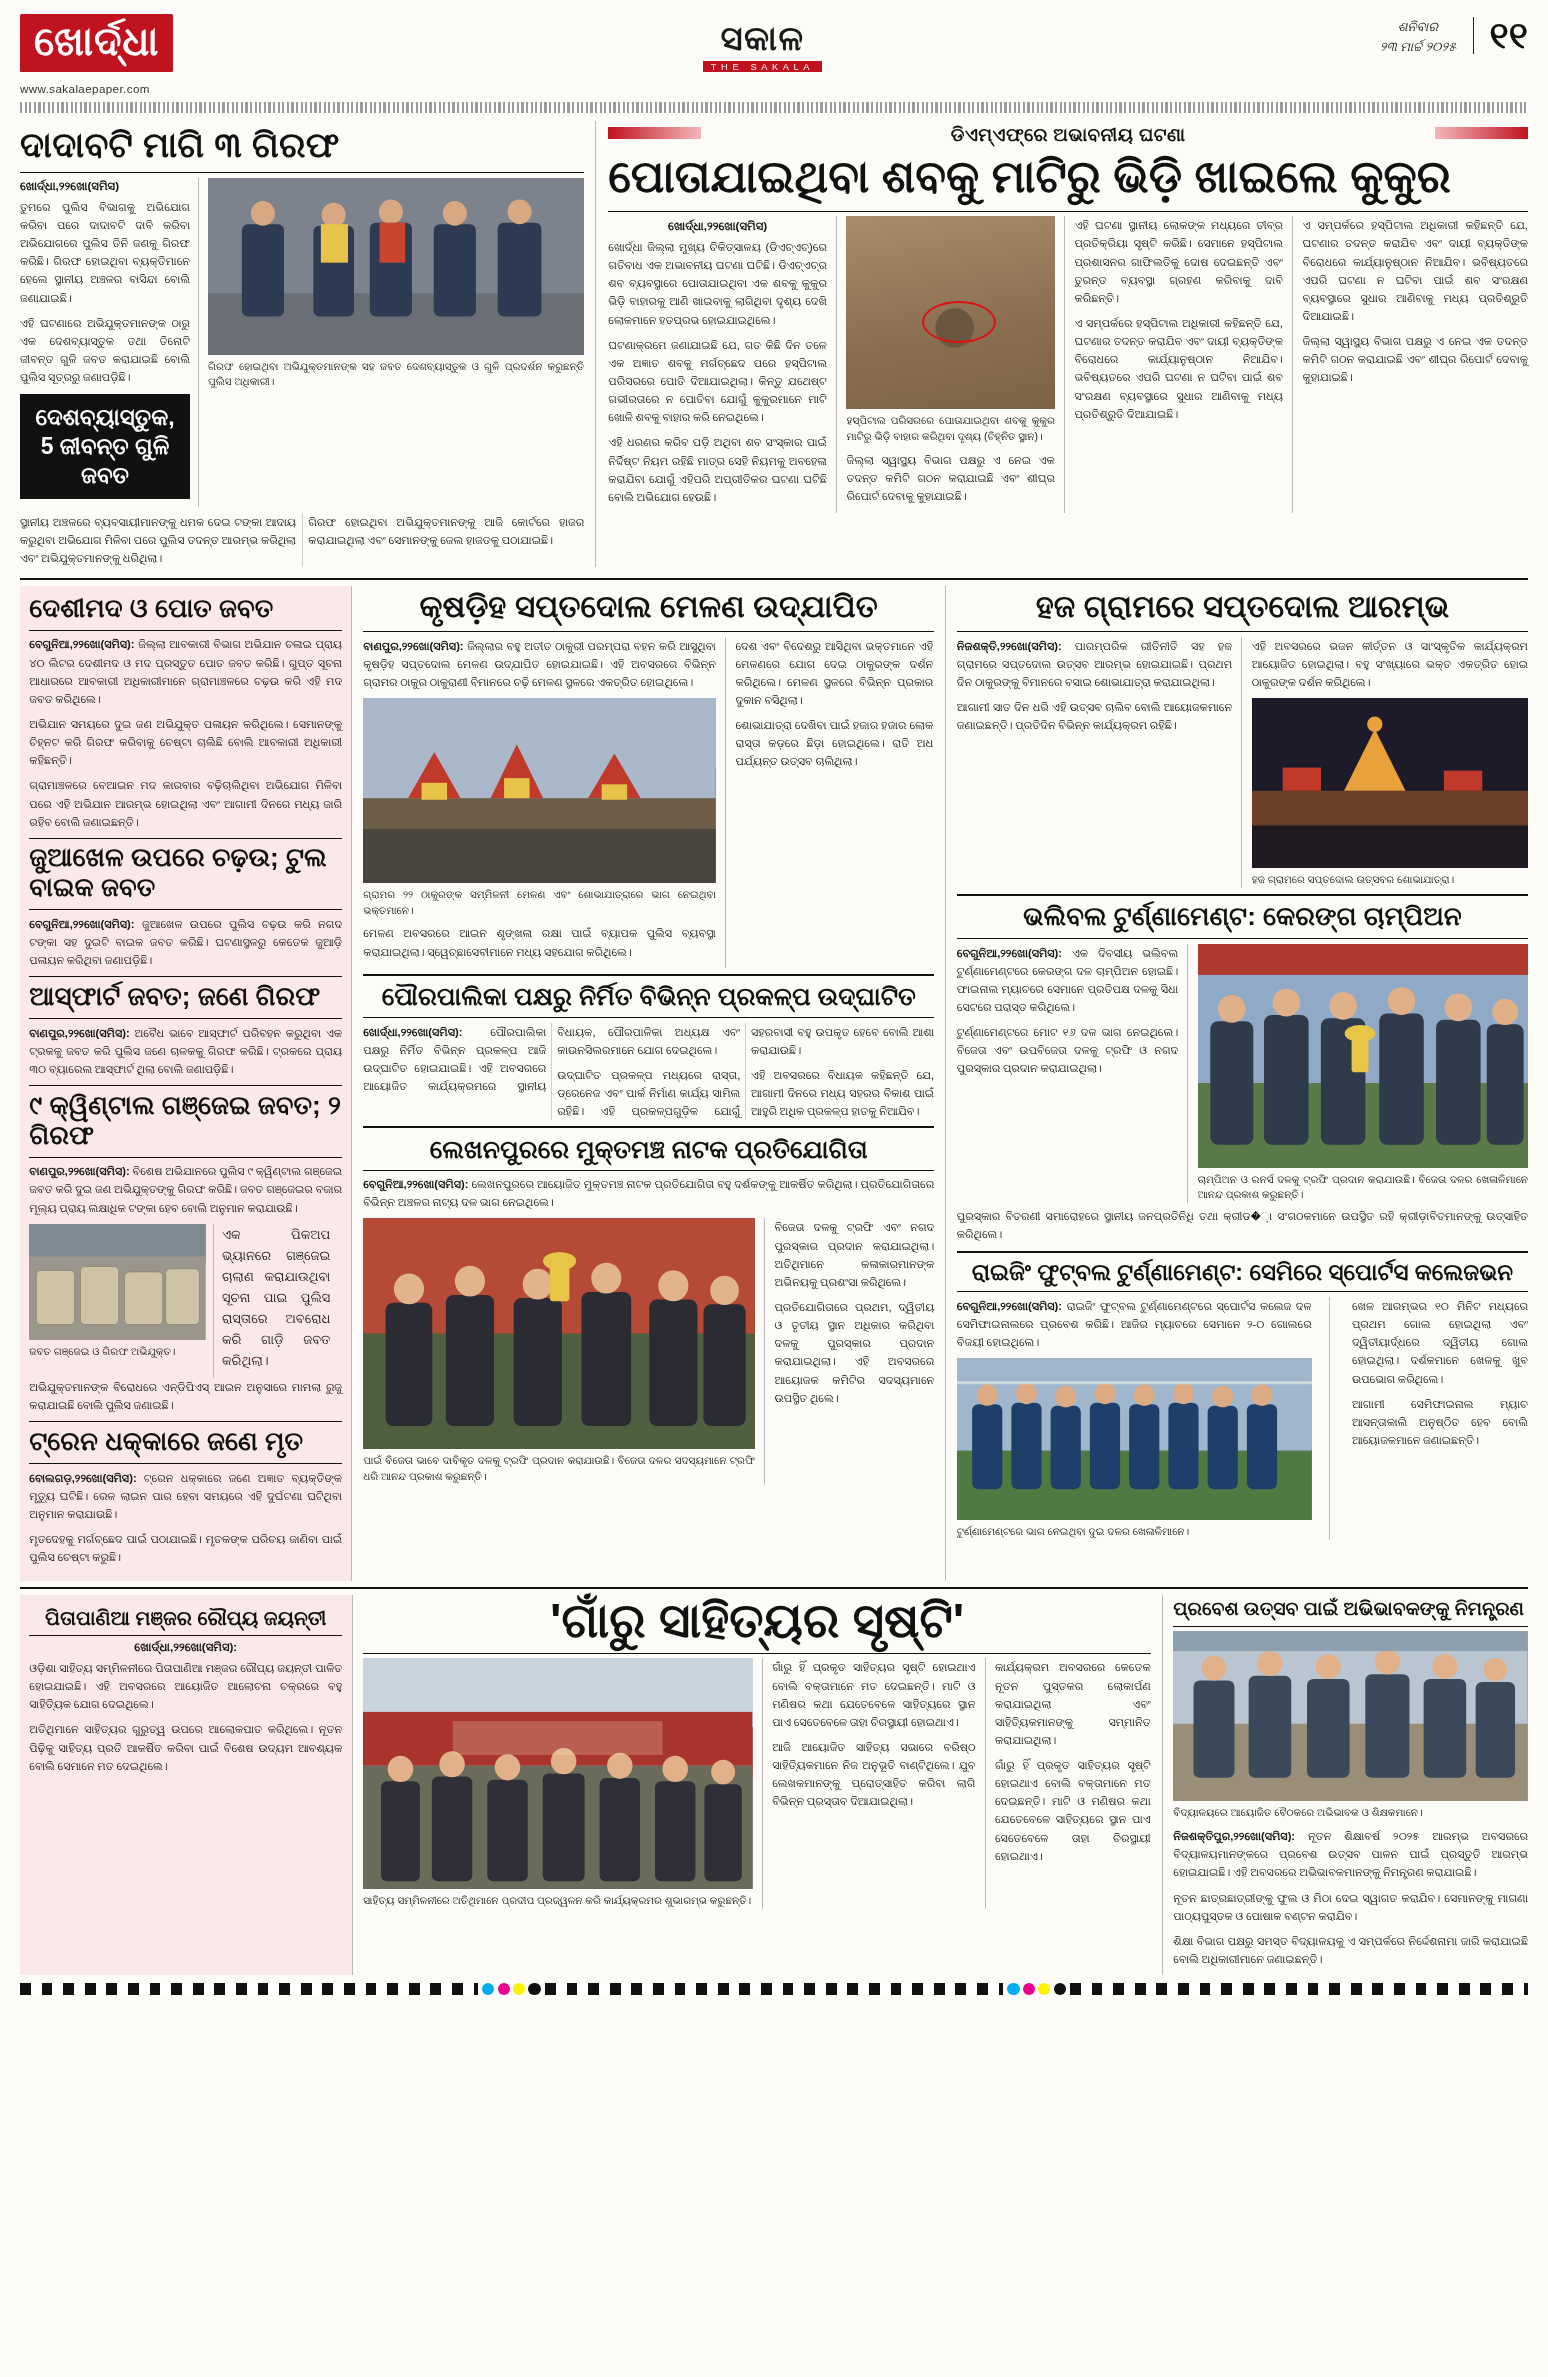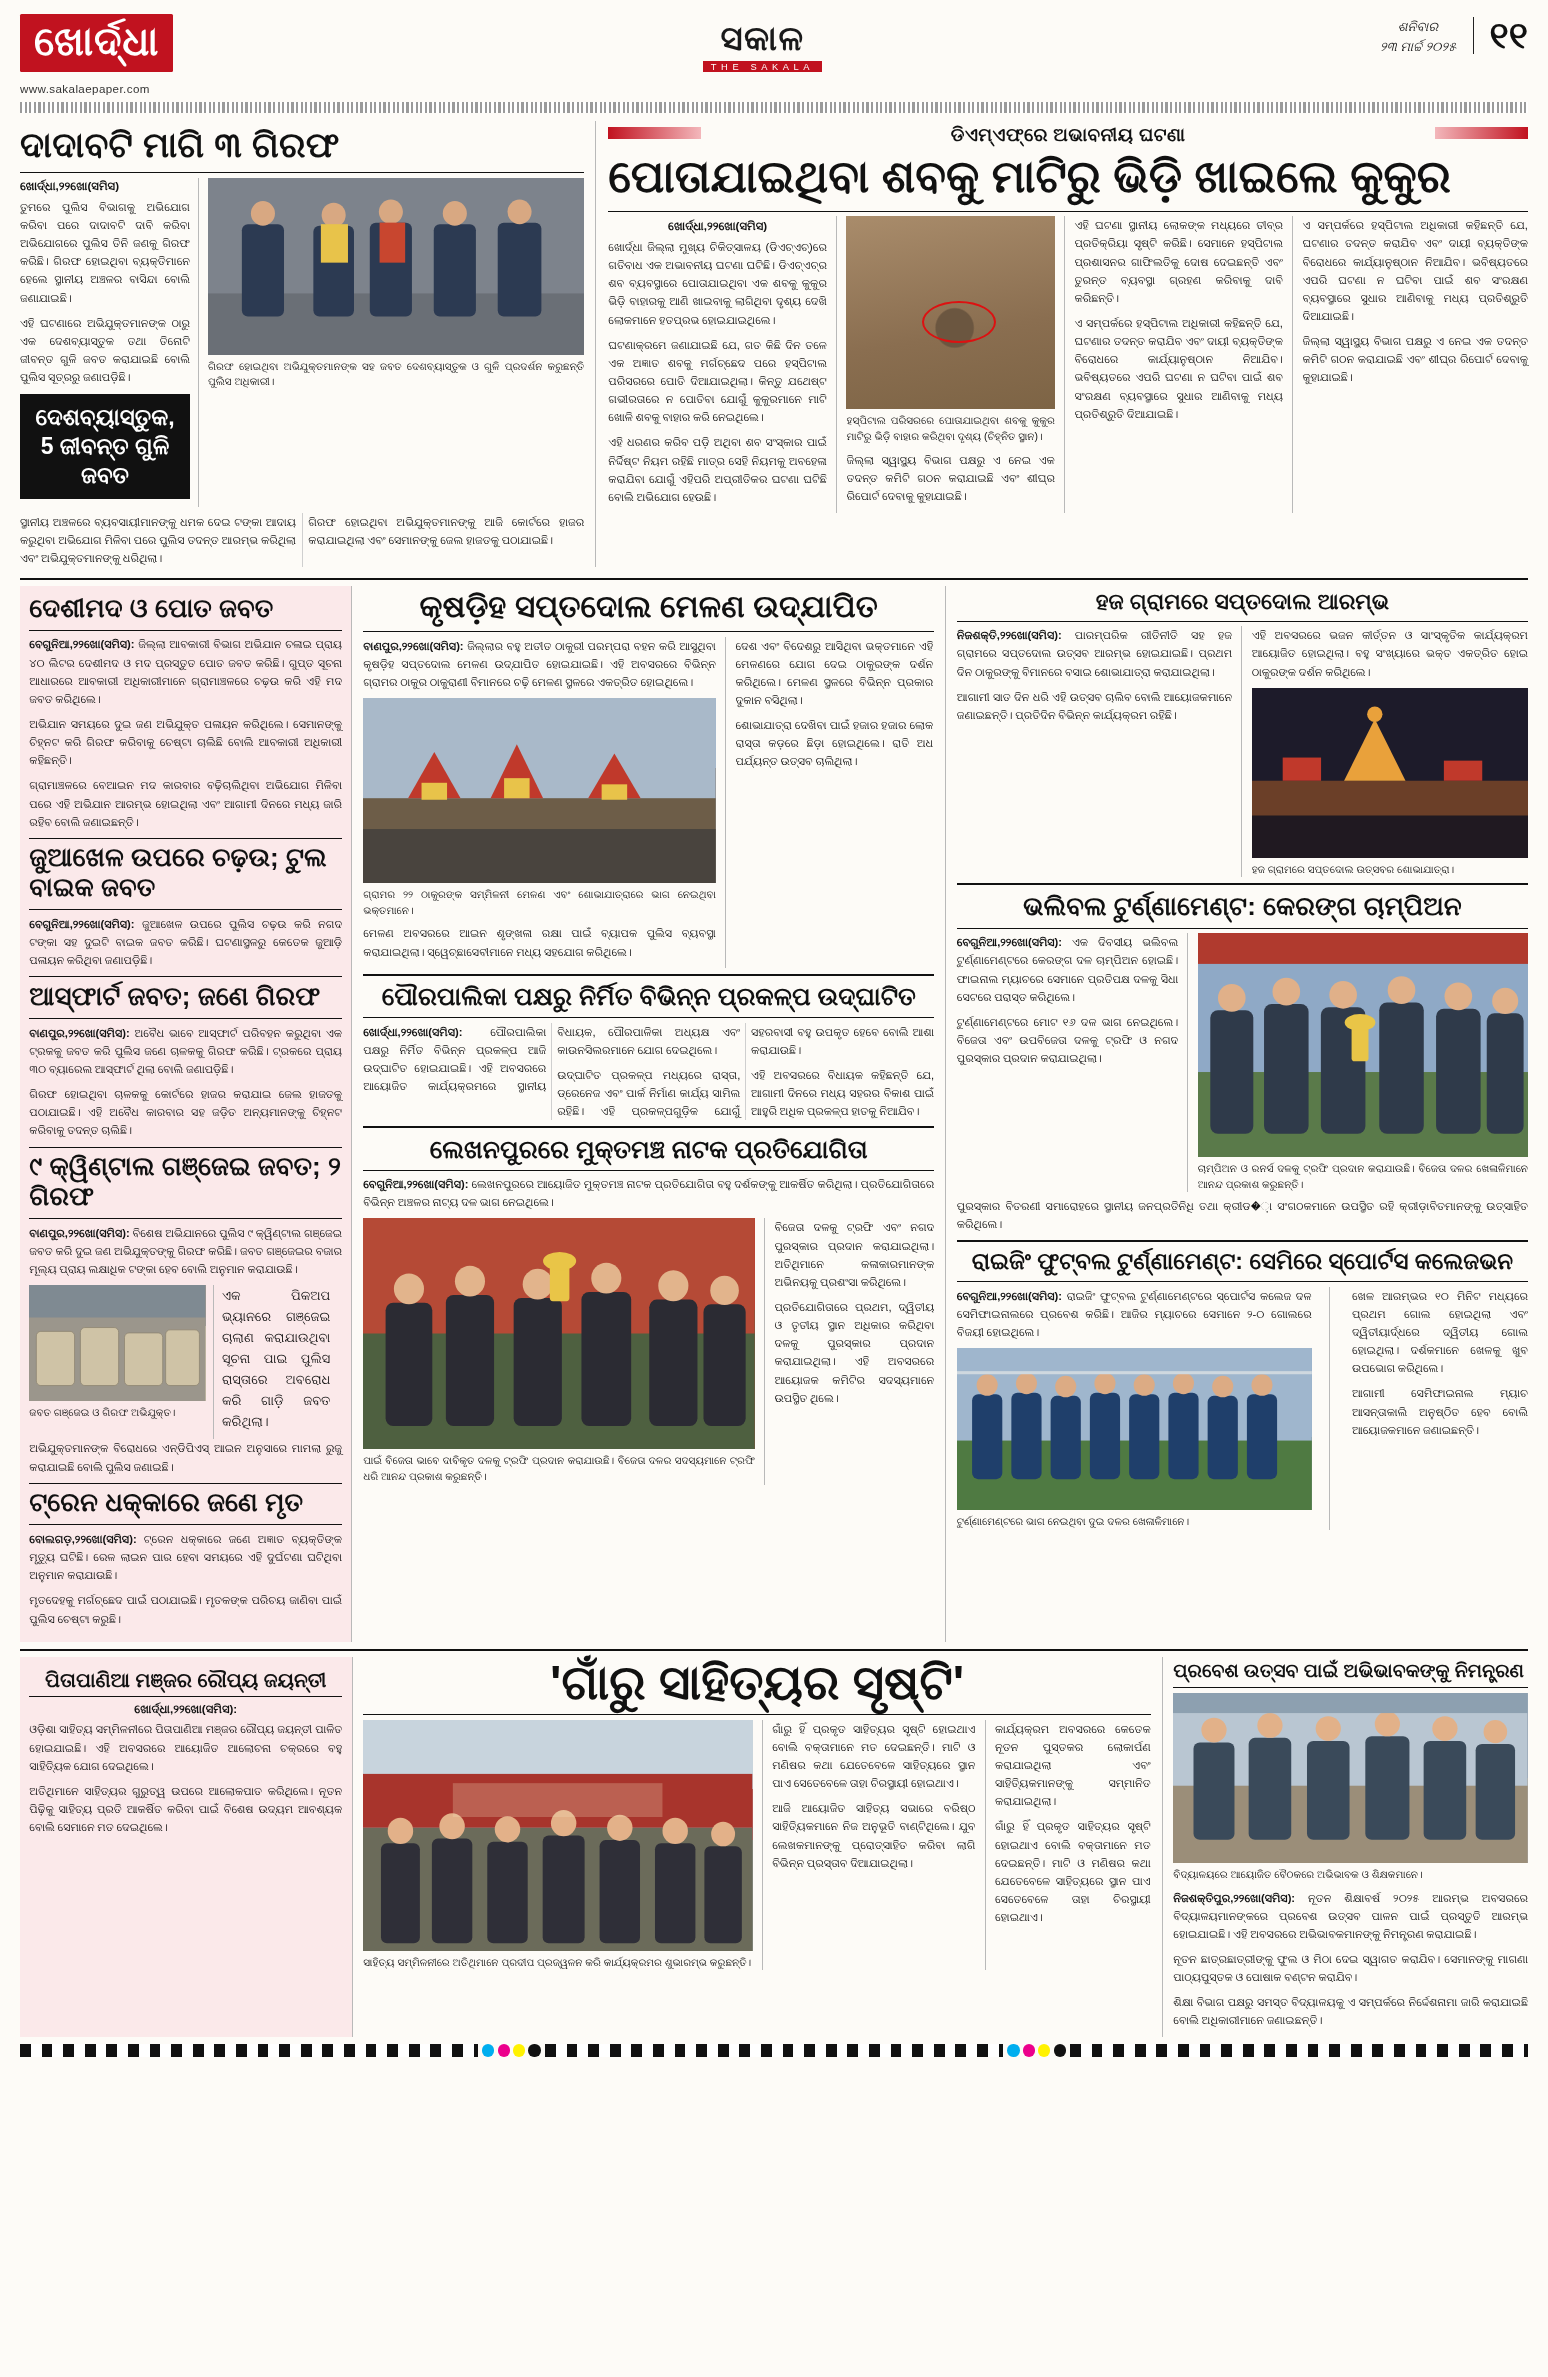--- a/index.html
+++ b/index.html
@@ -231,21 +231,20 @@
         <h3 class="head-sec">ଜୁଆଖେଳ ଉପରେ ଚଢ଼ଉ; ଟୁଲ ବାଇକ ଜବତ</h3>
         <div class="hr-thin"></div>
         <p class="body"><span style="font-weight:bold;">ବେଗୁନିଆ,୨୨ଖୋ(ସମିସ):</span> <span>ଜୁଆଖେଳ ଉପରେ ପୁଲିସ ଚଢ଼ଉ କରି ନଗଦ ଟଙ୍କା ସହ ଦୁଇଟି ବାଇକ ଜବତ କରିଛି। ଘଟଣାସ୍ଥଳରୁ କେତେକ ଜୁଆଡ଼ି ପଳାୟନ କରିଥିବା ଜଣାପଡ଼ିଛି।</span></p>
       </div>
 
       <div class="hr-thin"></div>
       <div>
         <h3 class="head-sec">ଆସ୍ଫାର୍ଟ ଜବତ; ଜଣେ ଗିରଫ</h3>
         <div class="hr-thin"></div>
         <p class="body"><span style="font-weight:bold;">ବାଣପୁର,୨୨ଖୋ(ସମିସ):</span> <span>ଅବୈଧ ଭାବେ ଆସ୍ଫାର୍ଟ ପରିବହନ କରୁଥିବା ଏକ ଟ୍ରକକୁ ଜବତ କରି ପୁଲିସ ଜଣେ ଚାଳକକୁ ଗିରଫ କରିଛି। ଟ୍ରକରେ ପ୍ରାୟ ୩୦ ବ୍ୟାରେଲ ଆସ୍ଫାର୍ଟ ଥିଲା ବୋଲି ଜଣାପଡ଼ିଛି।</span></p>
-        <p class="body">ଗିରଫ ହୋଇଥିବା ଚାଳକକୁ କୋର୍ଟରେ ହାଜର କରାଯାଇ ଜେଲ ହାଜତକୁ ପଠାଯାଇଛି। ଏହି ଅବୈଧ କାରବାର ସହ ଜଡ଼ିତ ଅନ୍ୟମାନଙ୍କୁ ଚିହ୍ନଟ କରିବାକୁ ତଦନ୍ତ ଚାଲିଛି।</p>
       </div>
 
       <div class="hr-thin"></div>
       <div>
         <h3 class="head-sec">୯ କ୍ୱିଣ୍ଟାଲ ଗଞ୍ଜେଇ ଜବତ; ୨ ଗିରଫ</h3>
         <div class="hr-thin"></div>
         <p class="body"><span style="font-weight:bold;">ବାଣପୁର,୨୨ଖୋ(ସମିସ):</span> <span>ବିଶେଷ ଅଭିଯାନରେ ପୁଲିସ ୯ କ୍ୱିଣ୍ଟାଲ ଗଞ୍ଜେଇ ଜବତ କରି ଦୁଇ ଜଣ ଅଭିଯୁକ୍ତଙ୍କୁ ଗିରଫ କରିଛି। ଜବତ ଗଞ୍ଜେଇର ବଜାର ମୂଲ୍ୟ ପ୍ରାୟ ଲକ୍ଷାଧିକ ଟଙ୍କା ହେବ ବୋଲି ଅନୁମାନ କରାଯାଉଛି।</span></p>
         <div class="row">
           <div style="width:184px; padding-right:7.7px;">
             <div class="photo ph-sack" style="width:100%; height:116px;">
@@ -367,21 +366,21 @@
             <p class="body">ବିଜେତା ଦଳକୁ ଟ୍ରଫି ଏବଂ ନଗଦ ପୁରସ୍କାର ପ୍ରଦାନ କରାଯାଇଥିଲା। ଅତିଥିମାନେ କଳାକାରମାନଙ୍କ ଅଭିନୟକୁ ପ୍ରଶଂସା କରିଥିଲେ।</p>
             <p class="body">ପ୍ରତିଯୋଗିତାରେ ପ୍ରଥମ, ଦ୍ୱିତୀୟ ଓ ତୃତୀୟ ସ୍ଥାନ ଅଧିକାର କରିଥିବା ଦଳକୁ ପୁରସ୍କାର ପ୍ରଦାନ କରାଯାଇଥିଲା। ଏହି ଅବସରରେ ଆୟୋଜକ କମିଟିର ସଦସ୍ୟମାନେ ଉପସ୍ଥିତ ଥିଲେ।</p>
           </div>
         </div>
       </div>
     </div>
 
     <div class="vsep" style="width:583px; padding-left:10.8px;">
 
       <div>
-        <h3 class="head-sec" style="text-align:center; font-size:22px;">ହଜ ଗ୍ରାମରେ ସପ୍ତଦୋଲ ଆରମ୍ଭ</h3>
+        <h3 class="head-sec" style="text-align:center; font-size:31px;">ହଜ ଗ୍ରାମରେ ସପ୍ତଦୋଲ ଆରମ୍ଭ</h3>
         <div class="hr-thin"></div>
         <div class="row">
           <div style="width:285px; padding-right:9.3px;">
             <p class="body"><span style="font-weight:bold;">ନିଜଶକ୍ତି,୨୨ଖୋ(ସମିସ):</span> <span>ପାରମ୍ପରିକ ରୀତିନୀତି ସହ ହଜ ଗ୍ରାମରେ ସପ୍ତଦୋଲ ଉତ୍ସବ ଆରମ୍ଭ ହୋଇଯାଇଛି। ପ୍ରଥମ ଦିନ ଠାକୁରଙ୍କୁ ବିମାନରେ ବସାଇ ଶୋଭାଯାତ୍ରା କରାଯାଇଥିଲା।</span></p>
             <p class="body">ଆଗାମୀ ସାତ ଦିନ ଧରି ଏହି ଉତ୍ସବ ଚାଲିବ ବୋଲି ଆୟୋଜକମାନେ ଜଣାଇଛନ୍ତି। ପ୍ରତିଦିନ ବିଭିନ୍ନ କାର୍ଯ୍ୟକ୍ରମ ରହିଛି।</p>
           </div>
           <div class="vsep" style="width:287px; padding-left:9.3px;">
             <p class="body">ଏହି ଅବସରରେ ଭଜନ କୀର୍ତ୍ତନ ଓ ସାଂସ୍କୃତିକ କାର୍ଯ୍ୟକ୍ରମ ଆୟୋଜିତ ହୋଇଥିଲା। ବହୁ ସଂଖ୍ୟାରେ ଭକ୍ତ ଏକତ୍ରିତ ହୋଇ ଠାକୁରଙ୍କ ଦର୍ଶନ କରିଥିଲେ।</p>
             <div class="photo ph-night" style="width:100%; height:170px;">
               <svg width="100%" height="100%" viewBox="0 0 360 220" preserveAspectRatio="none" aria-hidden="true">

